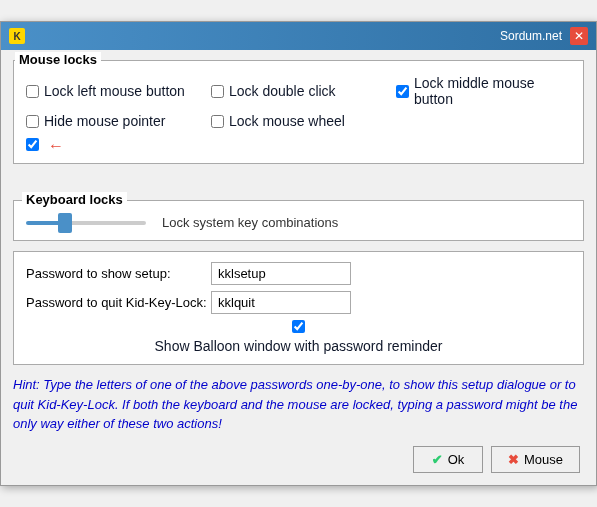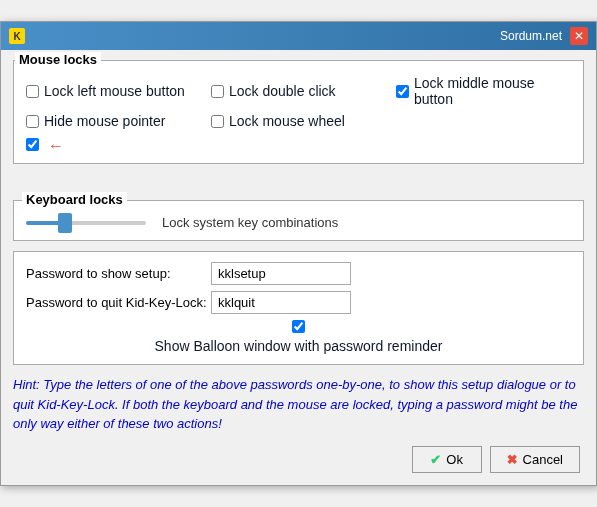--- a/index.html
+++ b/index.html
@@ -307,18 +307,18 @@
 
     <p class="hint-text">Hint: Type the letters of one of the above passwords one-by-one, to show this setup dialogue or to quit Kid-Key-Lock. If both the keyboard and the mouse are locked, typing a password might be the only way either of these two actions!</p>
 
     <div class="button-row">
       <button class="btn btn-ok">
         <span class="btn-icon">✔</span>
         <span>Ok</span>
       </button>
       <button class="btn btn-cancel">
         <span class="btn-icon">✖</span>
-        <span>Cancel</span>
+        <span>Mouse</span>
       </button>
     </div>
 
   </div>
 </div>
 
 </body></html>

